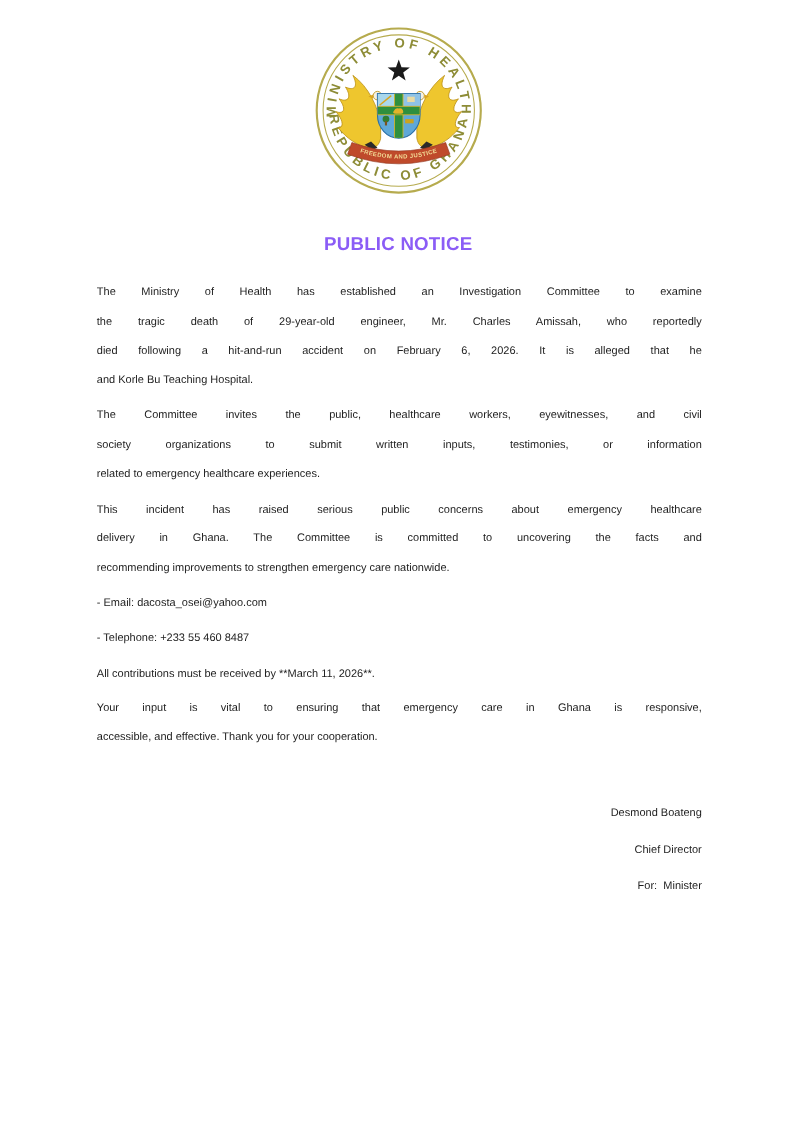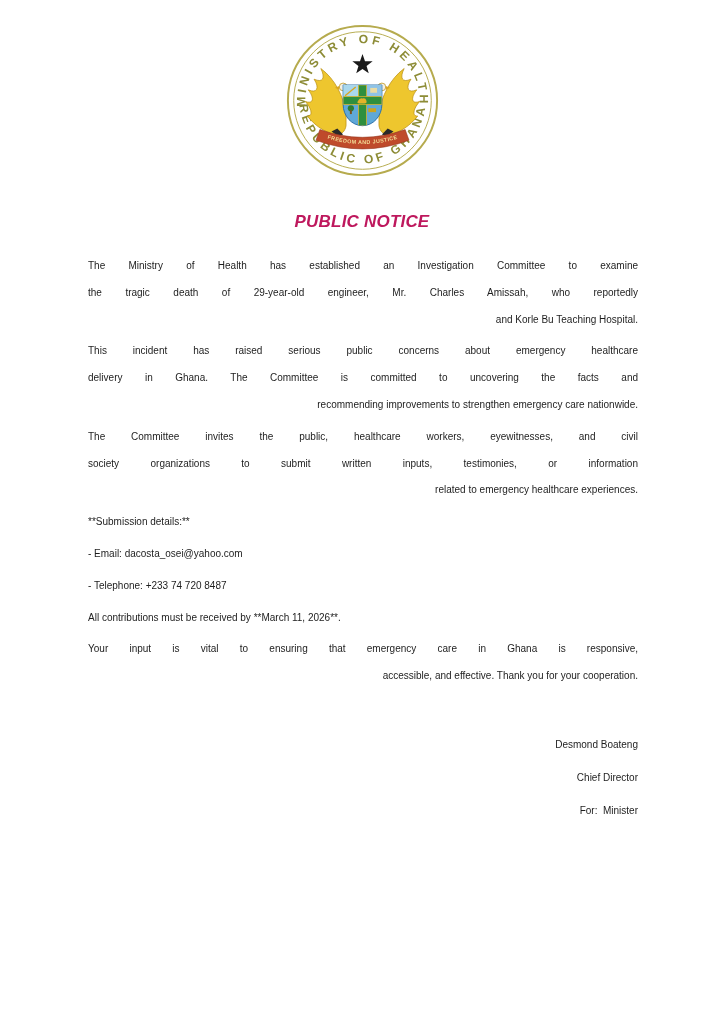--- a/index.html
+++ b/index.html
@@ -17,32 +17,31 @@
     display: flex;
     justify-content: center;
   }
   .seal-wrap svg { display: block; }
   .notice-title {
     margin: 33px 0 0 0;
     text-align: center;
     font-size: 17px;
     line-height: 22px;
     font-weight: 700;
-    color: #be185d;
+    color: #8b5cf6;
     letter-spacing: 0.2px;
-    font-style: italic;
   }
   .body {
     margin: 20px 86px 0 88px;  
     font-size: 10px;
     line-height: 26.8px;
   }
   .para { margin: 0 0 5px 0; }
   .jline { text-align: justify; text-align-last: justify; }
-  .jline.last { text-align: right; text-align-last: auto; }
+  .jline.last { text-align: left; text-align-last: auto; }
   .plain { text-align: left; }
   .pre { white-space: pre-wrap; }
   .signature { margin-top: 42px; }
   .signature .para { margin: 0 0 6px 0; text-align: right; }
 </style>
 </head>
 <body>
 
 <div class="doc">
 
@@ -110,40 +109,40 @@
     </svg>
   </div>
 
   <div class="notice-title">PUBLIC NOTICE</div>
 
   <div class="body">
 
     <div class="para">
       <div class="jline">The Ministry of Health has established an Investigation Committee to examine</div>
       <div class="jline">the tragic death of 29-year-old engineer, Mr. Charles Amissah, who reportedly</div>
+      <div class="jline">died following a hit-and-run accident on February 6, 2026. It is alleged that he</div>
       <div class="jline last">and Korle Bu Teaching Hospital.</div>
+    </div>
+
+    <div class="para">
+      <div class="jline">The Committee invites the public, healthcare workers, eyewitnesses, and civil</div>
+      <div class="jline">society organizations to submit written inputs, testimonies, or information</div>
+      <div class="jline last">related to emergency healthcare experiences.</div>
     </div>
 
     <div class="para">
       <div class="jline">This incident has raised serious public concerns about emergency healthcare</div>
       <div class="jline">delivery in Ghana. The Committee is committed to uncovering the facts and</div>
       <div class="jline last">recommending improvements to strengthen emergency care nationwide.</div>
     </div>
 
-    <div class="para">
-      <div class="jline">The Committee invites the public, healthcare workers, eyewitnesses, and civil</div>
-      <div class="jline">society organizations to submit written inputs, testimonies, or information</div>
-      <div class="jline last">related to emergency healthcare experiences.</div>
-    </div>
-
-    <div class="para plain">**Submission details:**</div>
 
     <div class="para plain">- Email: dacosta_osei@yahoo.com</div>
 
-    <div class="para plain">- Telephone: +233 74 720 8487</div>
+    <div class="para plain">- Telephone: +233 55 460 8487</div>
 
     <div class="para plain">All contributions must be received by **March 11, 2026**.</div>
 
     <div class="para">
       <div class="jline">Your input is vital to ensuring that emergency care in Ghana is responsive,</div>
       <div class="jline last">accessible, and effective. Thank you for your cooperation.</div>
     </div>
 
     <div class="signature">
       <div class="para plain">Desmond Boateng</div>

